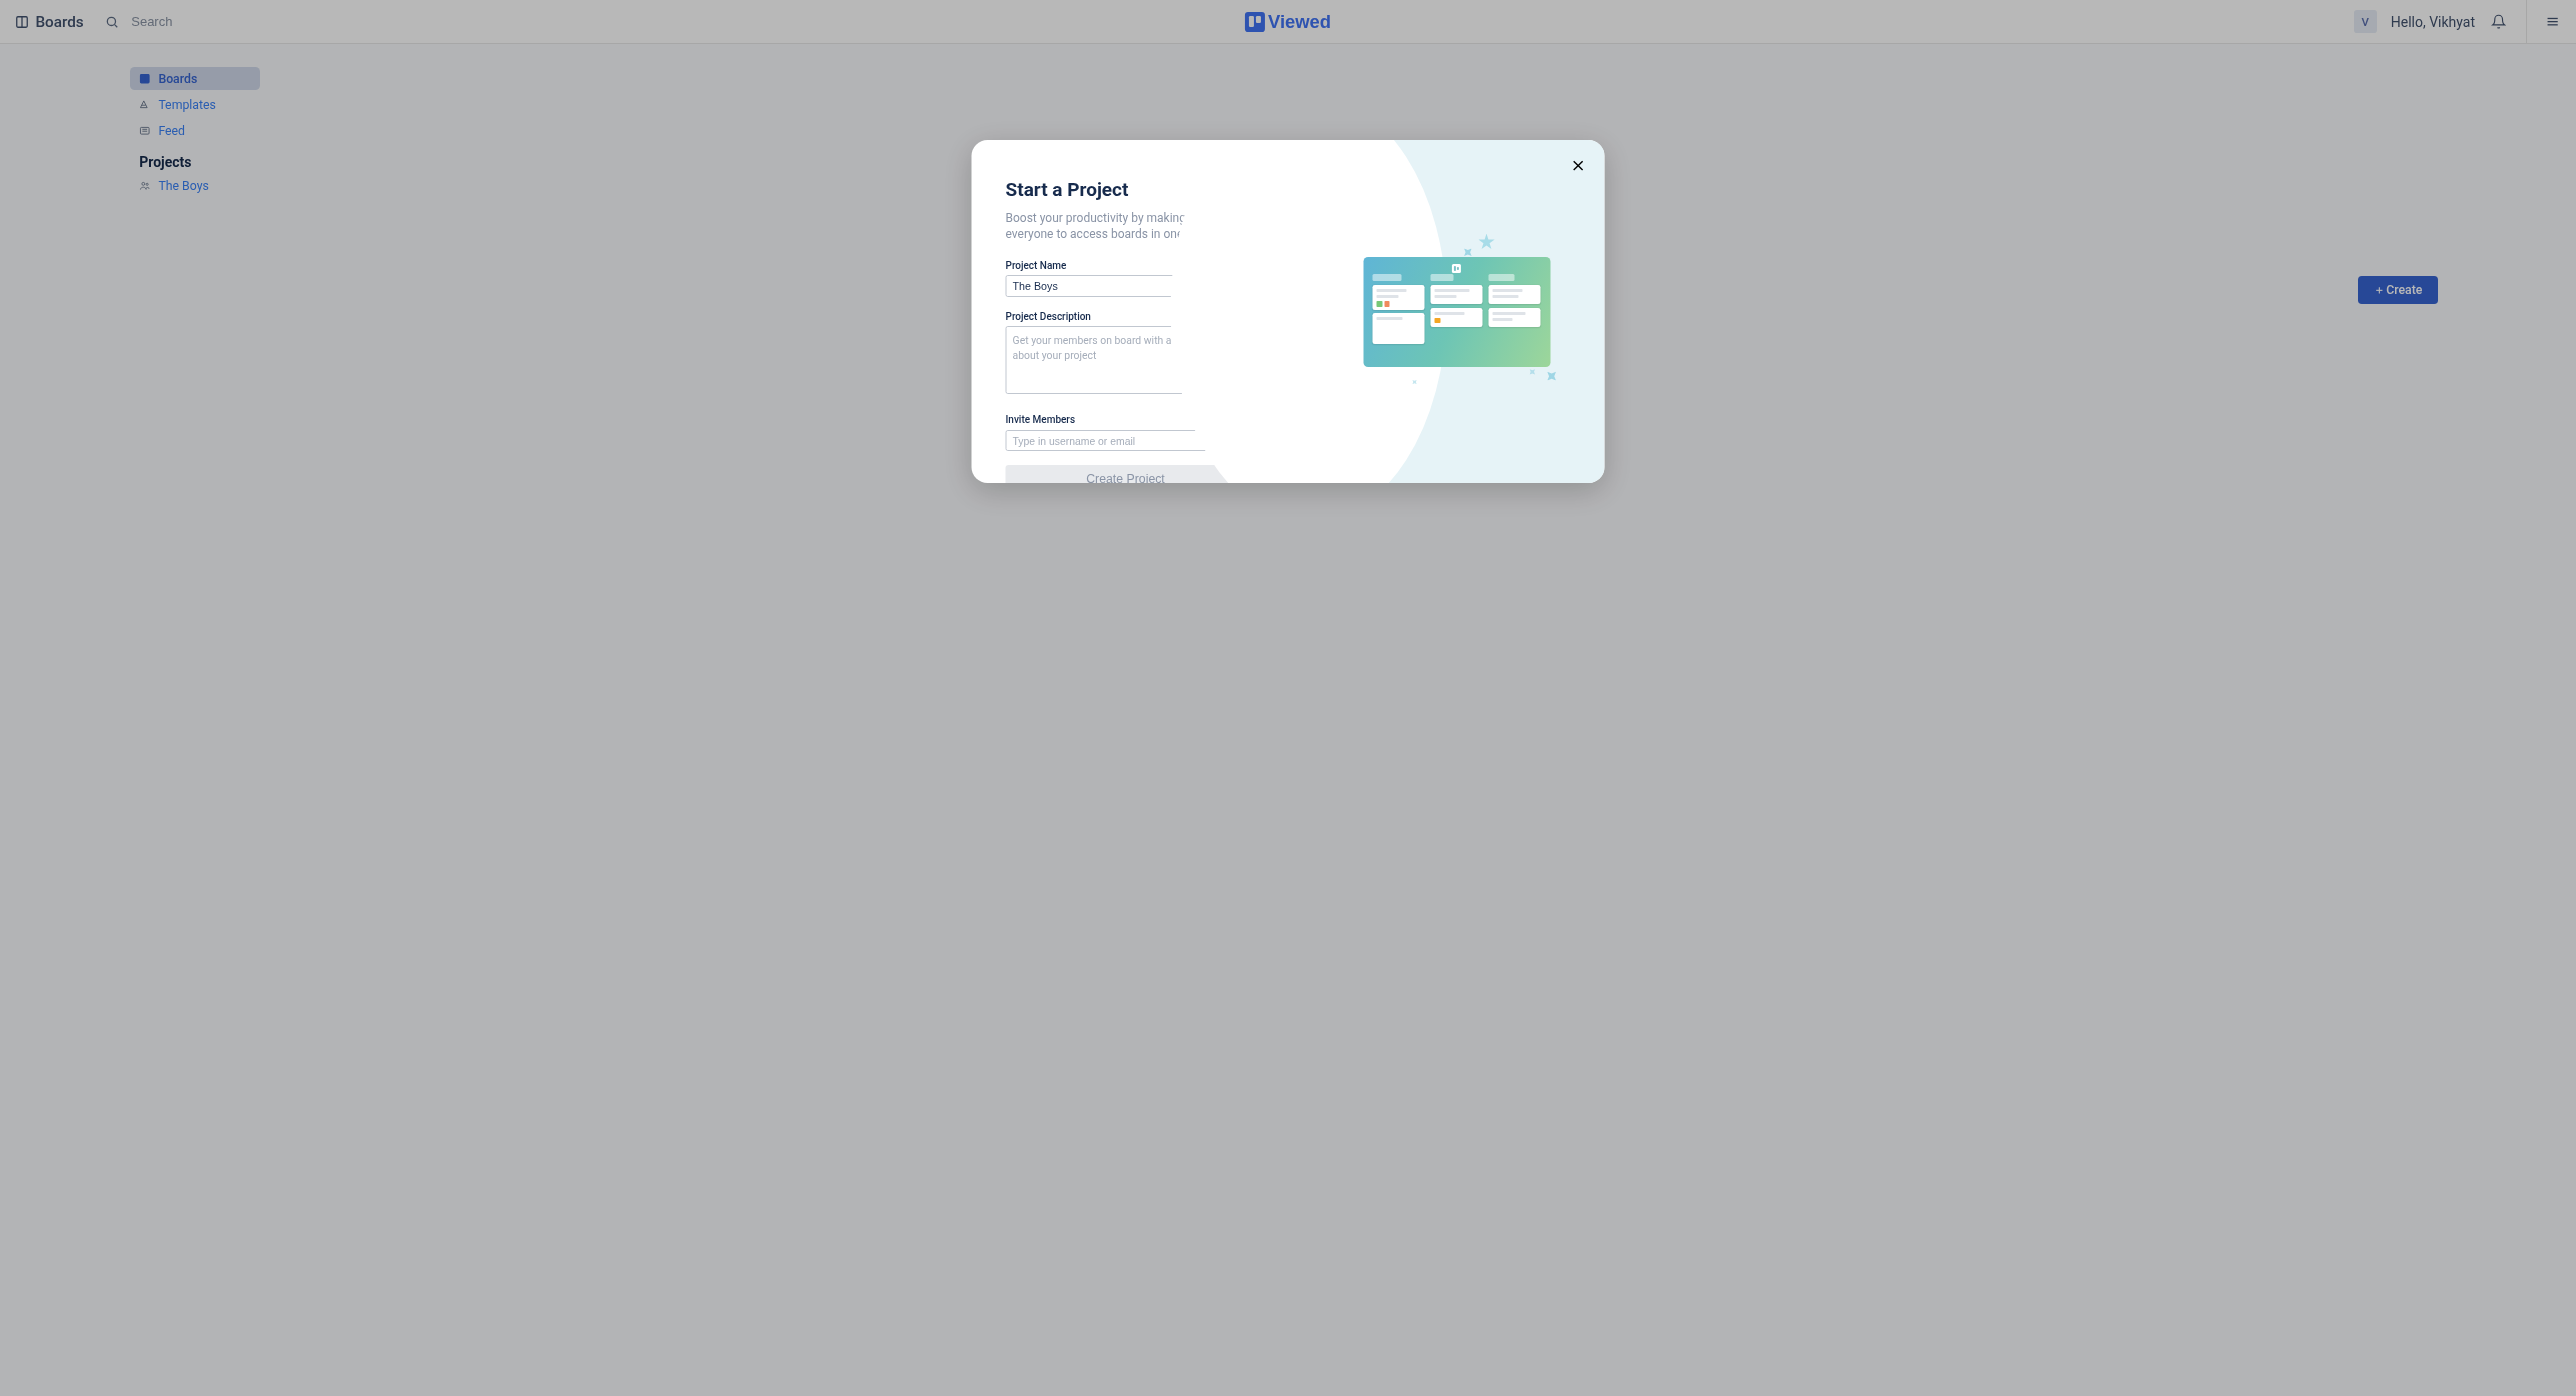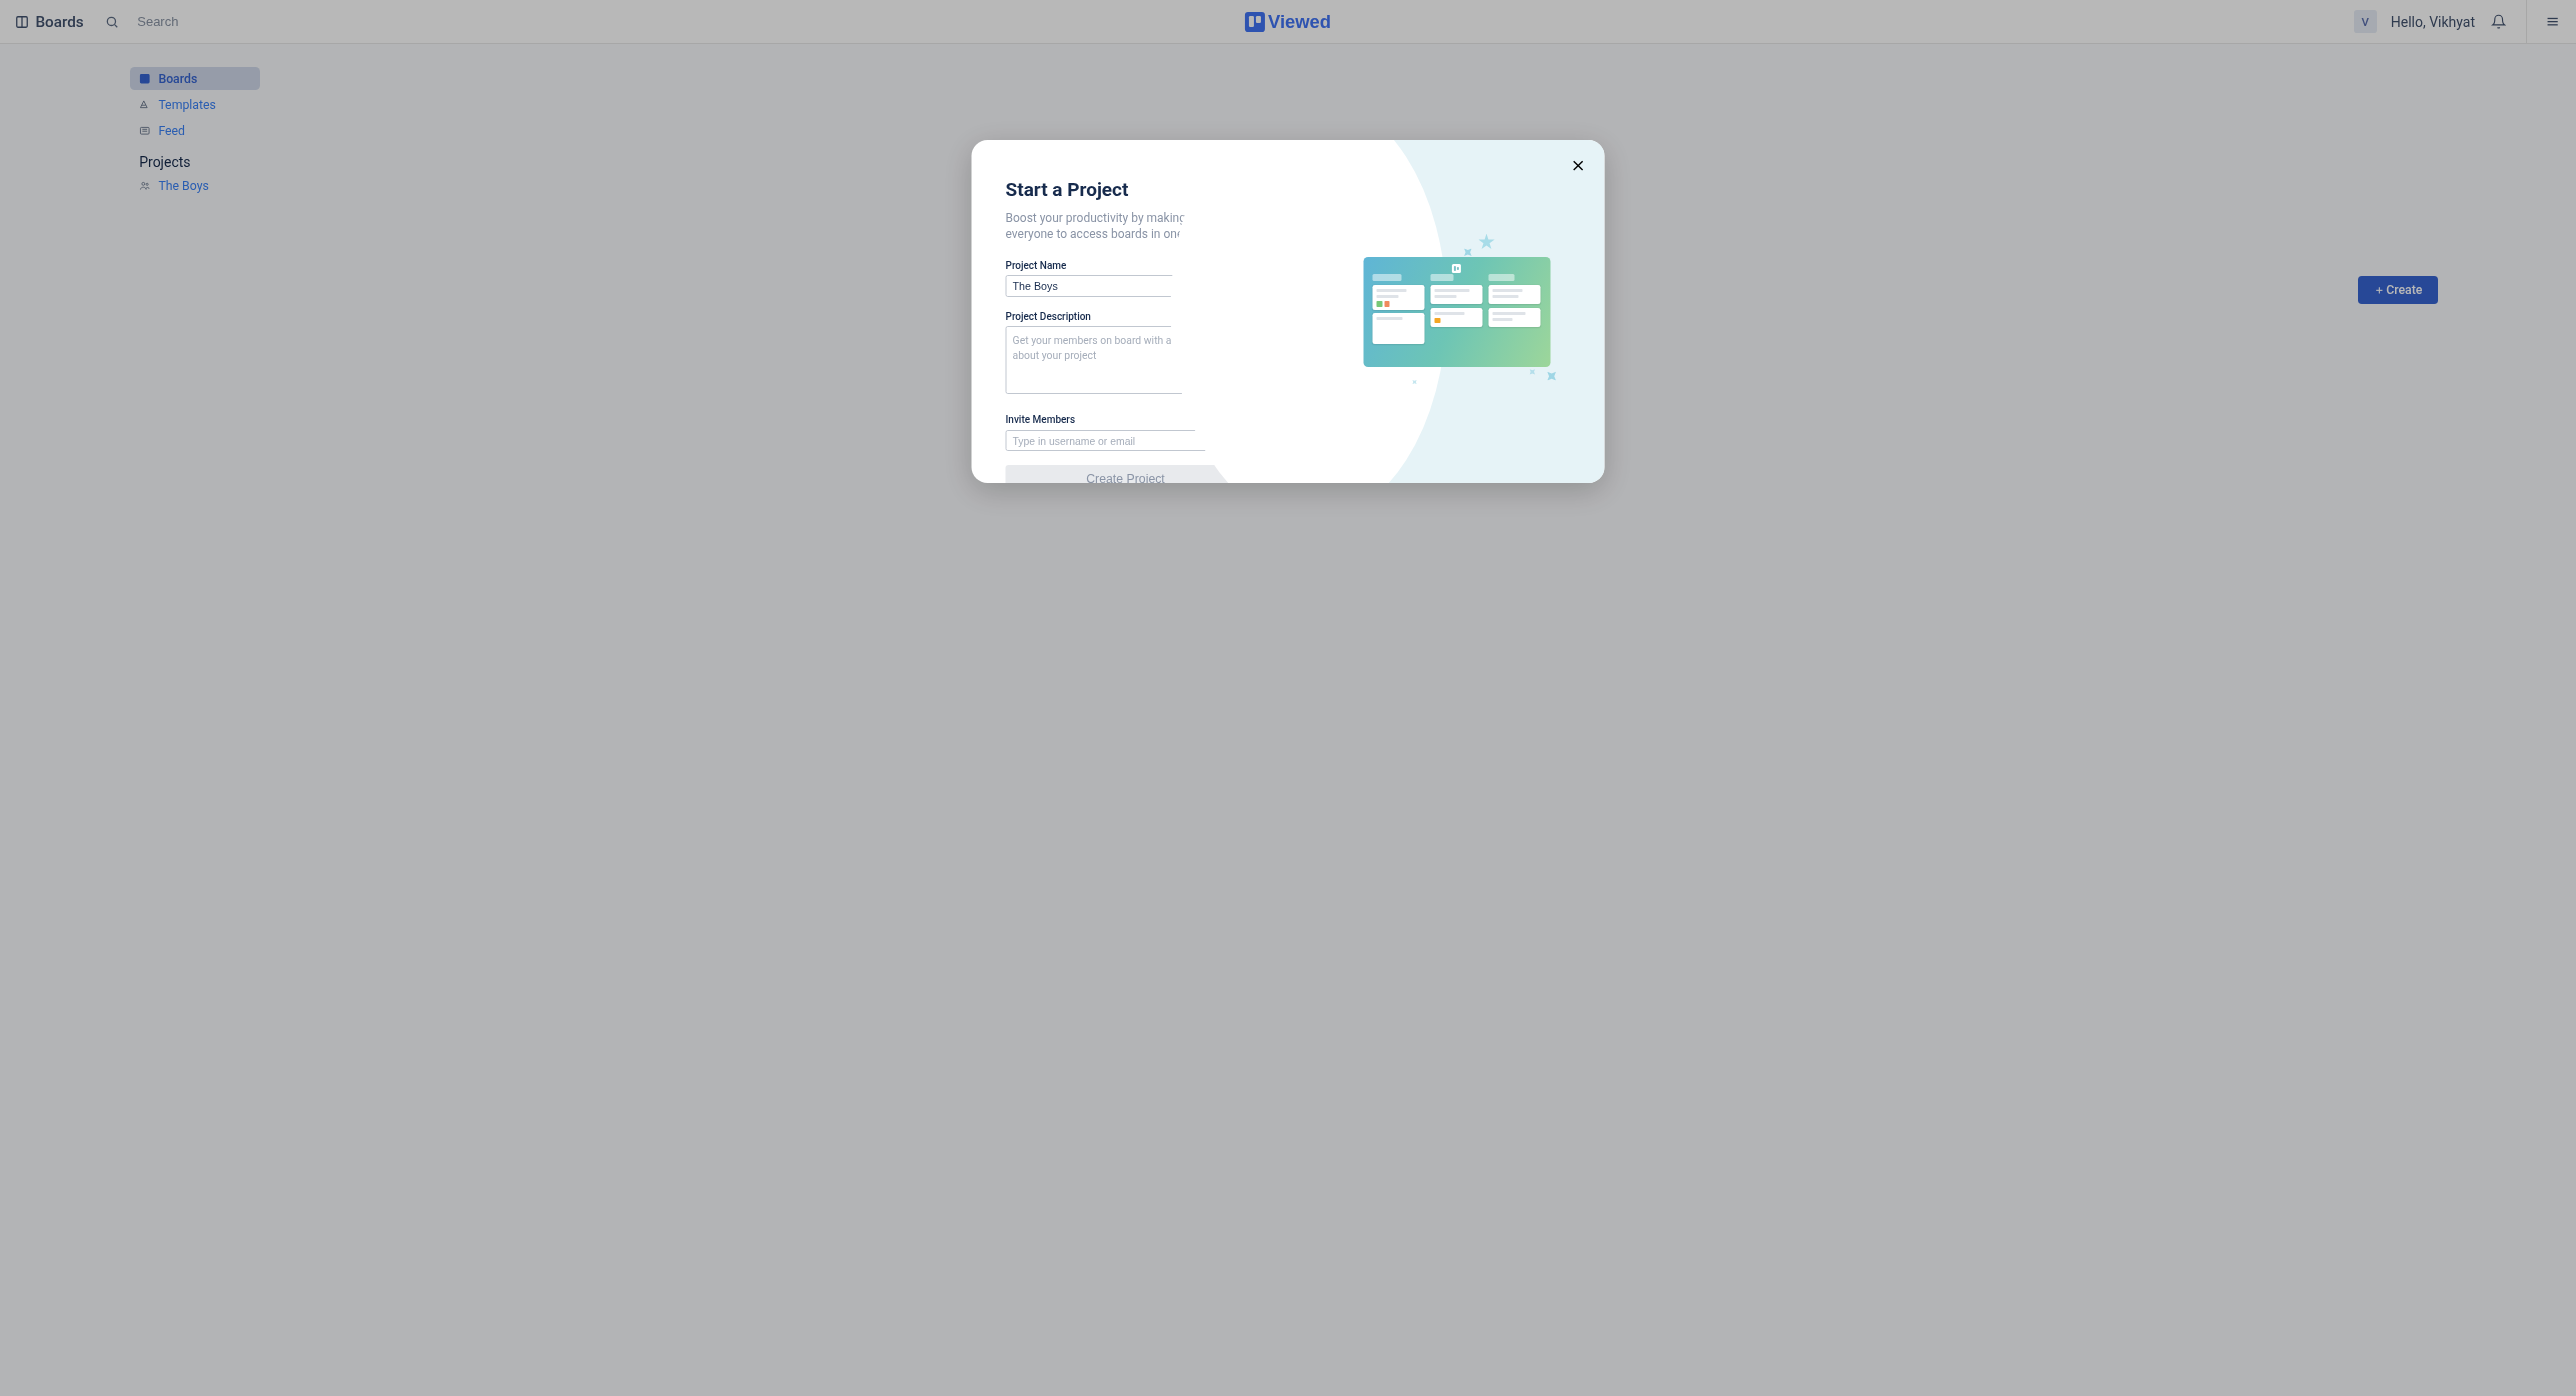--- a/index.html
+++ b/index.html
@@ -3,21 +3,21 @@
   <meta charset="utf-8">
   <style>
     * { margin: 0; padding: 0; box-sizing: border-box; }
     body { font-family: -apple-system, BlinkMacSystemFont, "Segoe UI", Roboto, Helvetica, Arial, sans-serif; background: #f9fafc; height: 100vh; overflow: hidden; }
 
     
     .header { display: flex; align-items: center; height: 44px; padding: 0 15.3px; border-bottom: 0.8px solid #e8e8e8; background: #fff; position: relative; }
     .header-left { display: flex; align-items: center; gap: 21.5px; }
     .boards-btn { display: flex; align-items: center; gap: 6.1px; font-size: 15.3px; font-weight: 500; color: #42526e; cursor: pointer; }
     .boards-btn svg { width: 14px; height: 14px; }
-    .search-wrap { display: flex; align-items: center; gap: 18px; color: #5e6c84; }
+    .search-wrap { display: flex; align-items: center; gap: 12px; color: #5e6c84; }
     .search-wrap svg { width: 14px; height: 14px; }
     .search-input { border: none; outline: none; font-size: 13px; color: #5e6c84; background: transparent; width: 153px; }
     .search-input::placeholder { color: #8993a4; }
     .logo { position: absolute; left: 50%; transform: translateX(-50%); display: flex; align-items: center; gap: 3.1px; }
     .logo-icon { width: 20px; height: 20px; background: #4073f4; border-radius: 3.1px; display: flex; align-items: center; justify-content: center; }
     .logo-icon-inner { display: flex; gap: 2.3px; }
     .logo-col { background: #fff; border-radius: 1.2px; }
     .logo-text { font-size: 18.4px; font-weight: 700; color: #4073f4; font-family: "Helvetica Neue", Arial, sans-serif; }
     .header-right { margin-left: auto; display: flex; align-items: center; gap: 14px; }
     .avatar-badge { width: 23px; height: 23px; border-radius: 3.1px; background: #e6ecf5; display: flex; align-items: center; justify-content: center; font-size: 11.5px; font-weight: 500; color: #5b6fae; }
@@ -25,21 +25,21 @@
     .icon-btn { width: 18.4px; height: 18.4px; display: flex; align-items: center; justify-content: center; color: #42526e; cursor: pointer; }
     .hamburger { border-left: 0.8px solid #e8e8e8; padding-left: 18.4px; margin-left: 4.6px; height: 44px; display: flex; align-items: center; }
 
     
     .main { display: flex; padding: 23px 0 0 0; }
     .sidebar { width: 130px; margin-left: 130px; margin-right: 38px; }
     .nav-item { display: flex; align-items: center; gap: 7.7px; padding: 4.6px 9.2px; border-radius: 4.6px; font-size: 12.3px; color: #3b82f6; cursor: pointer; margin-bottom: 3.1px; }
     .nav-item.active { background: #d0d9ea; color: #3664d1; font-weight: 500; }
     .nav-item.active svg { stroke: #3664d1; fill: #3664d1; }
     .nav-item svg { width: 11.5px; height: 11.5px; flex-shrink: 0; }
-    .nav-header { font-size: 14px; font-weight: 400; color: #172b4d; padding: 7.7px 9.2px 4.6px; }
+    .nav-header { font-size: 14px; font-weight: 700; color: #172b4d; padding: 7.7px 9.2px 4.6px; }
 
     .content { flex: 1; max-width: 705px; }
     .section-title { display: flex; align-items: center; gap: 10.7px; font-size: 17px; font-weight: 600; color: #172b4d; margin-bottom: 21.5px; }
     .section-title svg { width: 15.3px; height: 15.3px; }
     .cards-row { display: flex; gap: 23px; flex-wrap: wrap; }
     .board-card { width: 159px; height: 84px; border-radius: 6.1px; overflow: hidden; position: relative; background: #ddd; }
     .board-card.pink { background: linear-gradient(135deg, #f4b8d0 0%, #e88db5 50%, #d46a9a 100%); }
     .board-card.pink::before { content: ""; position: absolute; inset: 0; background: radial-gradient(circle at 20% 30%, rgba(255,255,255,0.4) 0%, transparent 8%), radial-gradient(circle at 45% 55%, rgba(255,255,255,0.35) 0%, transparent 7%), radial-gradient(circle at 70% 25%, rgba(255,255,255,0.4) 0%, transparent 8%), radial-gradient(circle at 85% 60%, rgba(255,255,255,0.3) 0%, transparent 6%), radial-gradient(circle at 35% 75%, rgba(255,255,255,0.35) 0%, transparent 7%); }
     .board-card.house { background: linear-gradient(180deg, #d4b896 0%, #c4a67e 40%, #a08860 100%); }
     .create-card { width: 80px; height: 28px; border-radius: 3.8px; background: #3664d1; color: #fff; display: flex; align-items: center; justify-content: center; gap: 2px; font-size: 12.3px; font-weight: 500; cursor: pointer; position: absolute; right: 138px; top: 276px; }

